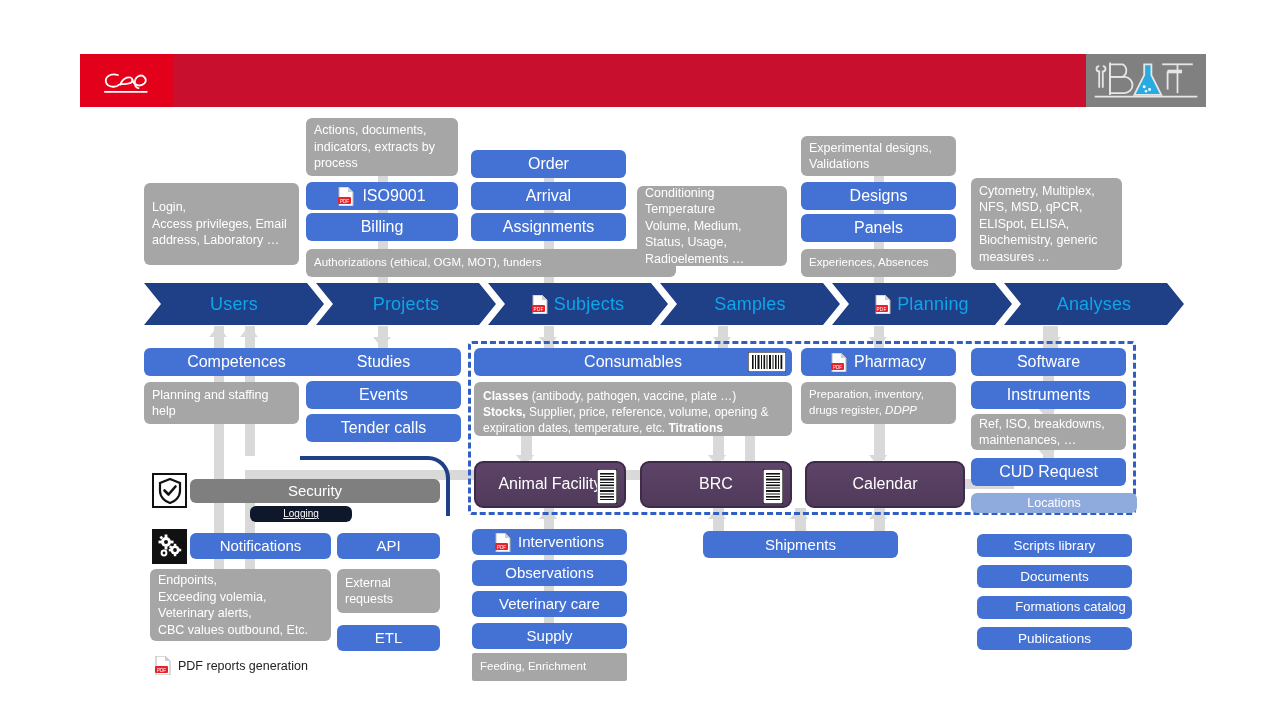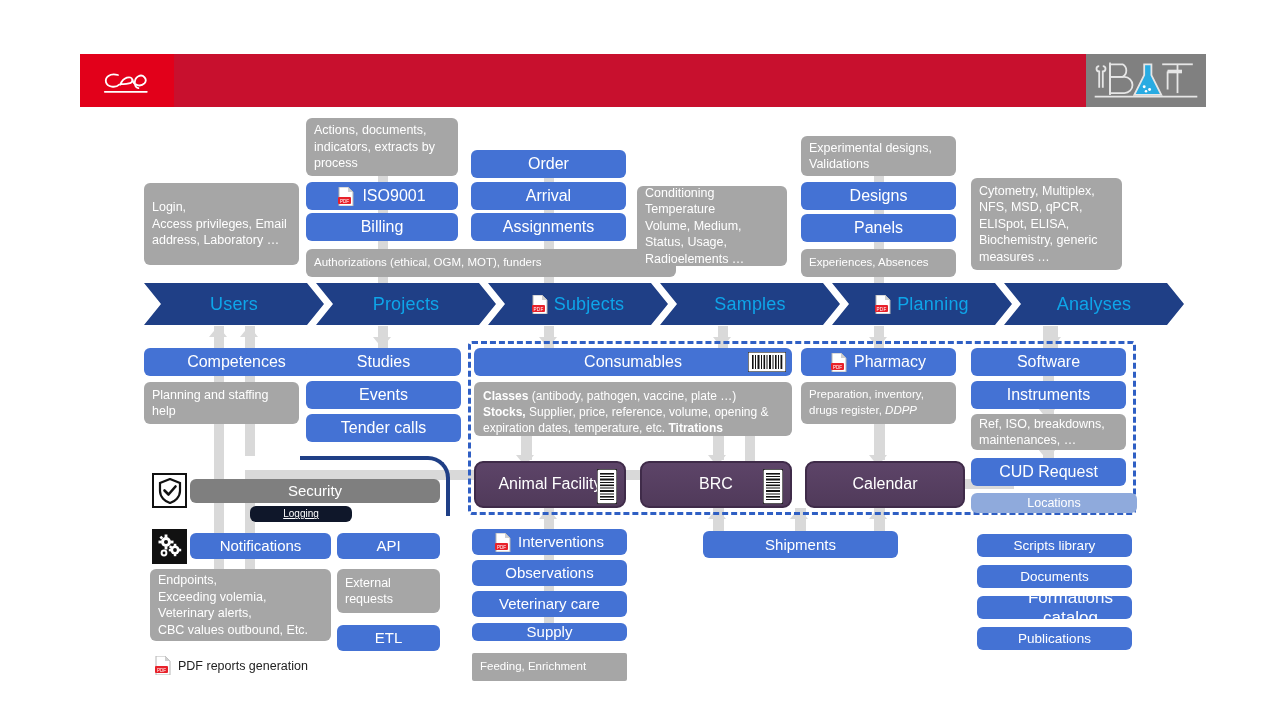--- a/index.html
+++ b/index.html
@@ -29,21 +29,21 @@
   .gray   { background:#a6a6a6; font-size:12.5px; justify-content:flex-start;
             text-align:left; padding:5px 8px; line-height:1.32; }
   .graysm { background:#a6a6a6; font-size:11.5px; justify-content:flex-start;
             text-align:left; padding:14px 8px; }
   .purple { background:#543b5e; background-image:linear-gradient(#5d4468,#503a5a);
             border:2px solid #3f2b49; font-size:16px; border-radius:9px; }
   .darkgray { background:#7f7f7f; font-size:15px; }
   .midgray  { background:#0f172a; font-size:10px;text-decoration:underline; }
   .lightblue{ background:#8faadc; font-size:12.5px; }
   .blue-sm  { background:#4472d4; font-size:13.5px; }
-  .blue-xs  { background:#4472d4; font-size:17px;padding-left:32px; }
+  .blue-xs  { background:#4472d4; font-size:13px;padding-left:32px; }
 
   
   .chev-row { position:absolute; left:144px; top:283px; width:998px; height:42px; }
   .chev {
     position:absolute; top:0; height:42px; background:#1f3f86;
     display:flex; align-items:center; justify-content:center;
     color:#0ea5e9; font-size:18px; letter-spacing:.2px;
     -webkit-clip-path: polygon(0 0, calc(100% - 17px) 0, 100% 50%, calc(100% - 17px) 100%, 0 100%, 17px 50%);
     clip-path: polygon(0 0, calc(100% - 17px) 0, 100% 50%, calc(100% - 17px) 100%, 0 100%, 17px 50%);
   }
@@ -412,21 +412,21 @@
     <svg class="pdf-ico" viewBox="0 0 16 19">
       <path d="M1 0h9l5 5v14H1z" fill="#ffffff" stroke="#b5b5b5" stroke-width="1"></path>
       <path d="M10 0l5 5h-5z" fill="#cfcfcf"></path>
       <rect x="0" y="10" width="13" height="7" rx="1" fill="#e8212a"></rect>
       <text x="6.5" y="15.6" font-size="4.6" fill="#fff" text-anchor="middle" font-family="Liberation Sans, sans-serif">PDF</text>
     </svg>
     <span>Interventions</span>
   </div>
   <div class="box blue" style="left:472px; top:560px; width:155px; height:26px; font-size:15px;">Observations</div>
   <div class="box blue" style="left:472px; top:591px; width:155px; height:26px; font-size:15px;">Veterinary care</div>
-  <div class="box blue" style="left:472px; top:623px; width:155px; height:18px; font-size:15px;">Supply</div>
+  <div class="box blue" style="left:472px; top:623px; width:155px; height:26px; font-size:15px;">Supply</div>
   <div class="box graysm" style="left:472px; top:653px; width:155px; height:22px; border-radius:2px;">Feeding, Enrichment</div>
 
   <div class="box blue" style="left:703px; top:531px; width:195px; height:27px; font-size:15px;">Shipments</div>
 
   <div class="box blue-sm" style="left:977px; top:534px; width:155px; height:23px;">Scripts library</div>
   <div class="box blue-sm" style="left:977px; top:565px; width:155px; height:23px;">Documents</div>
   <div class="box blue-xs" style="left:977px; top:596px; width:155px; height:23px;">Formations catalog</div>
   <div class="box blue-sm" style="left:977px; top:627px; width:155px; height:23px;">Publications</div>
 
 </div>

